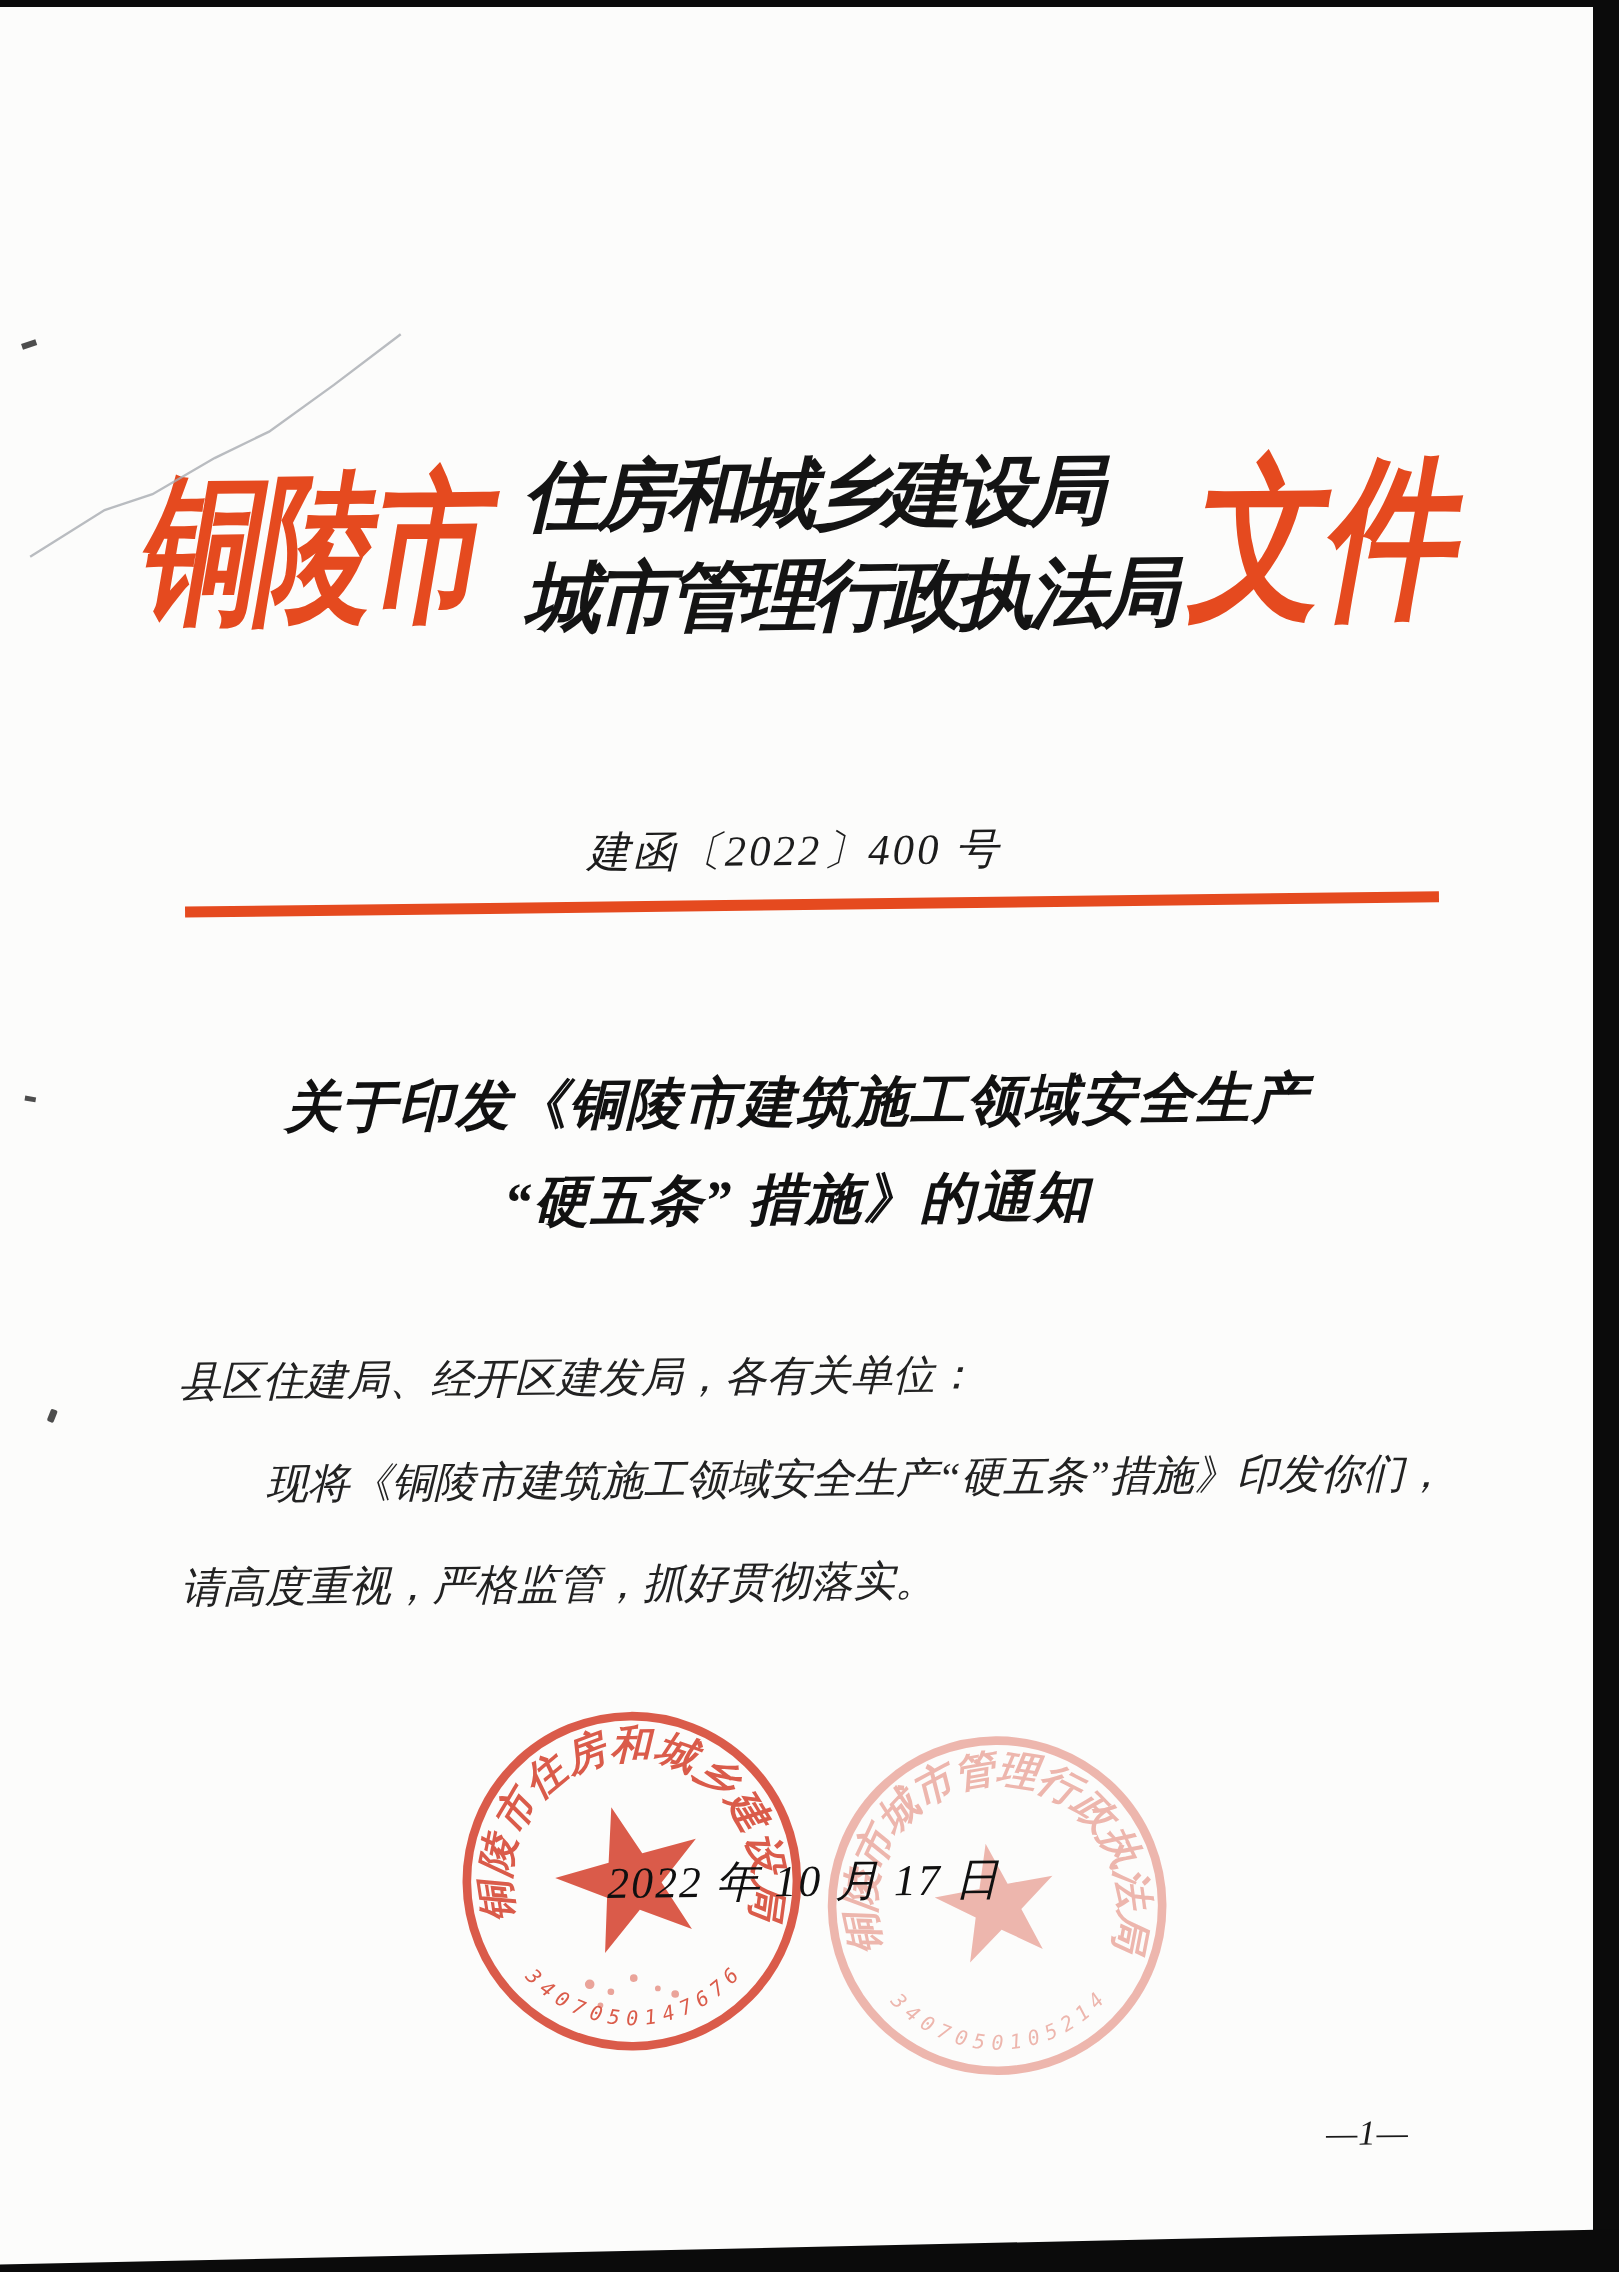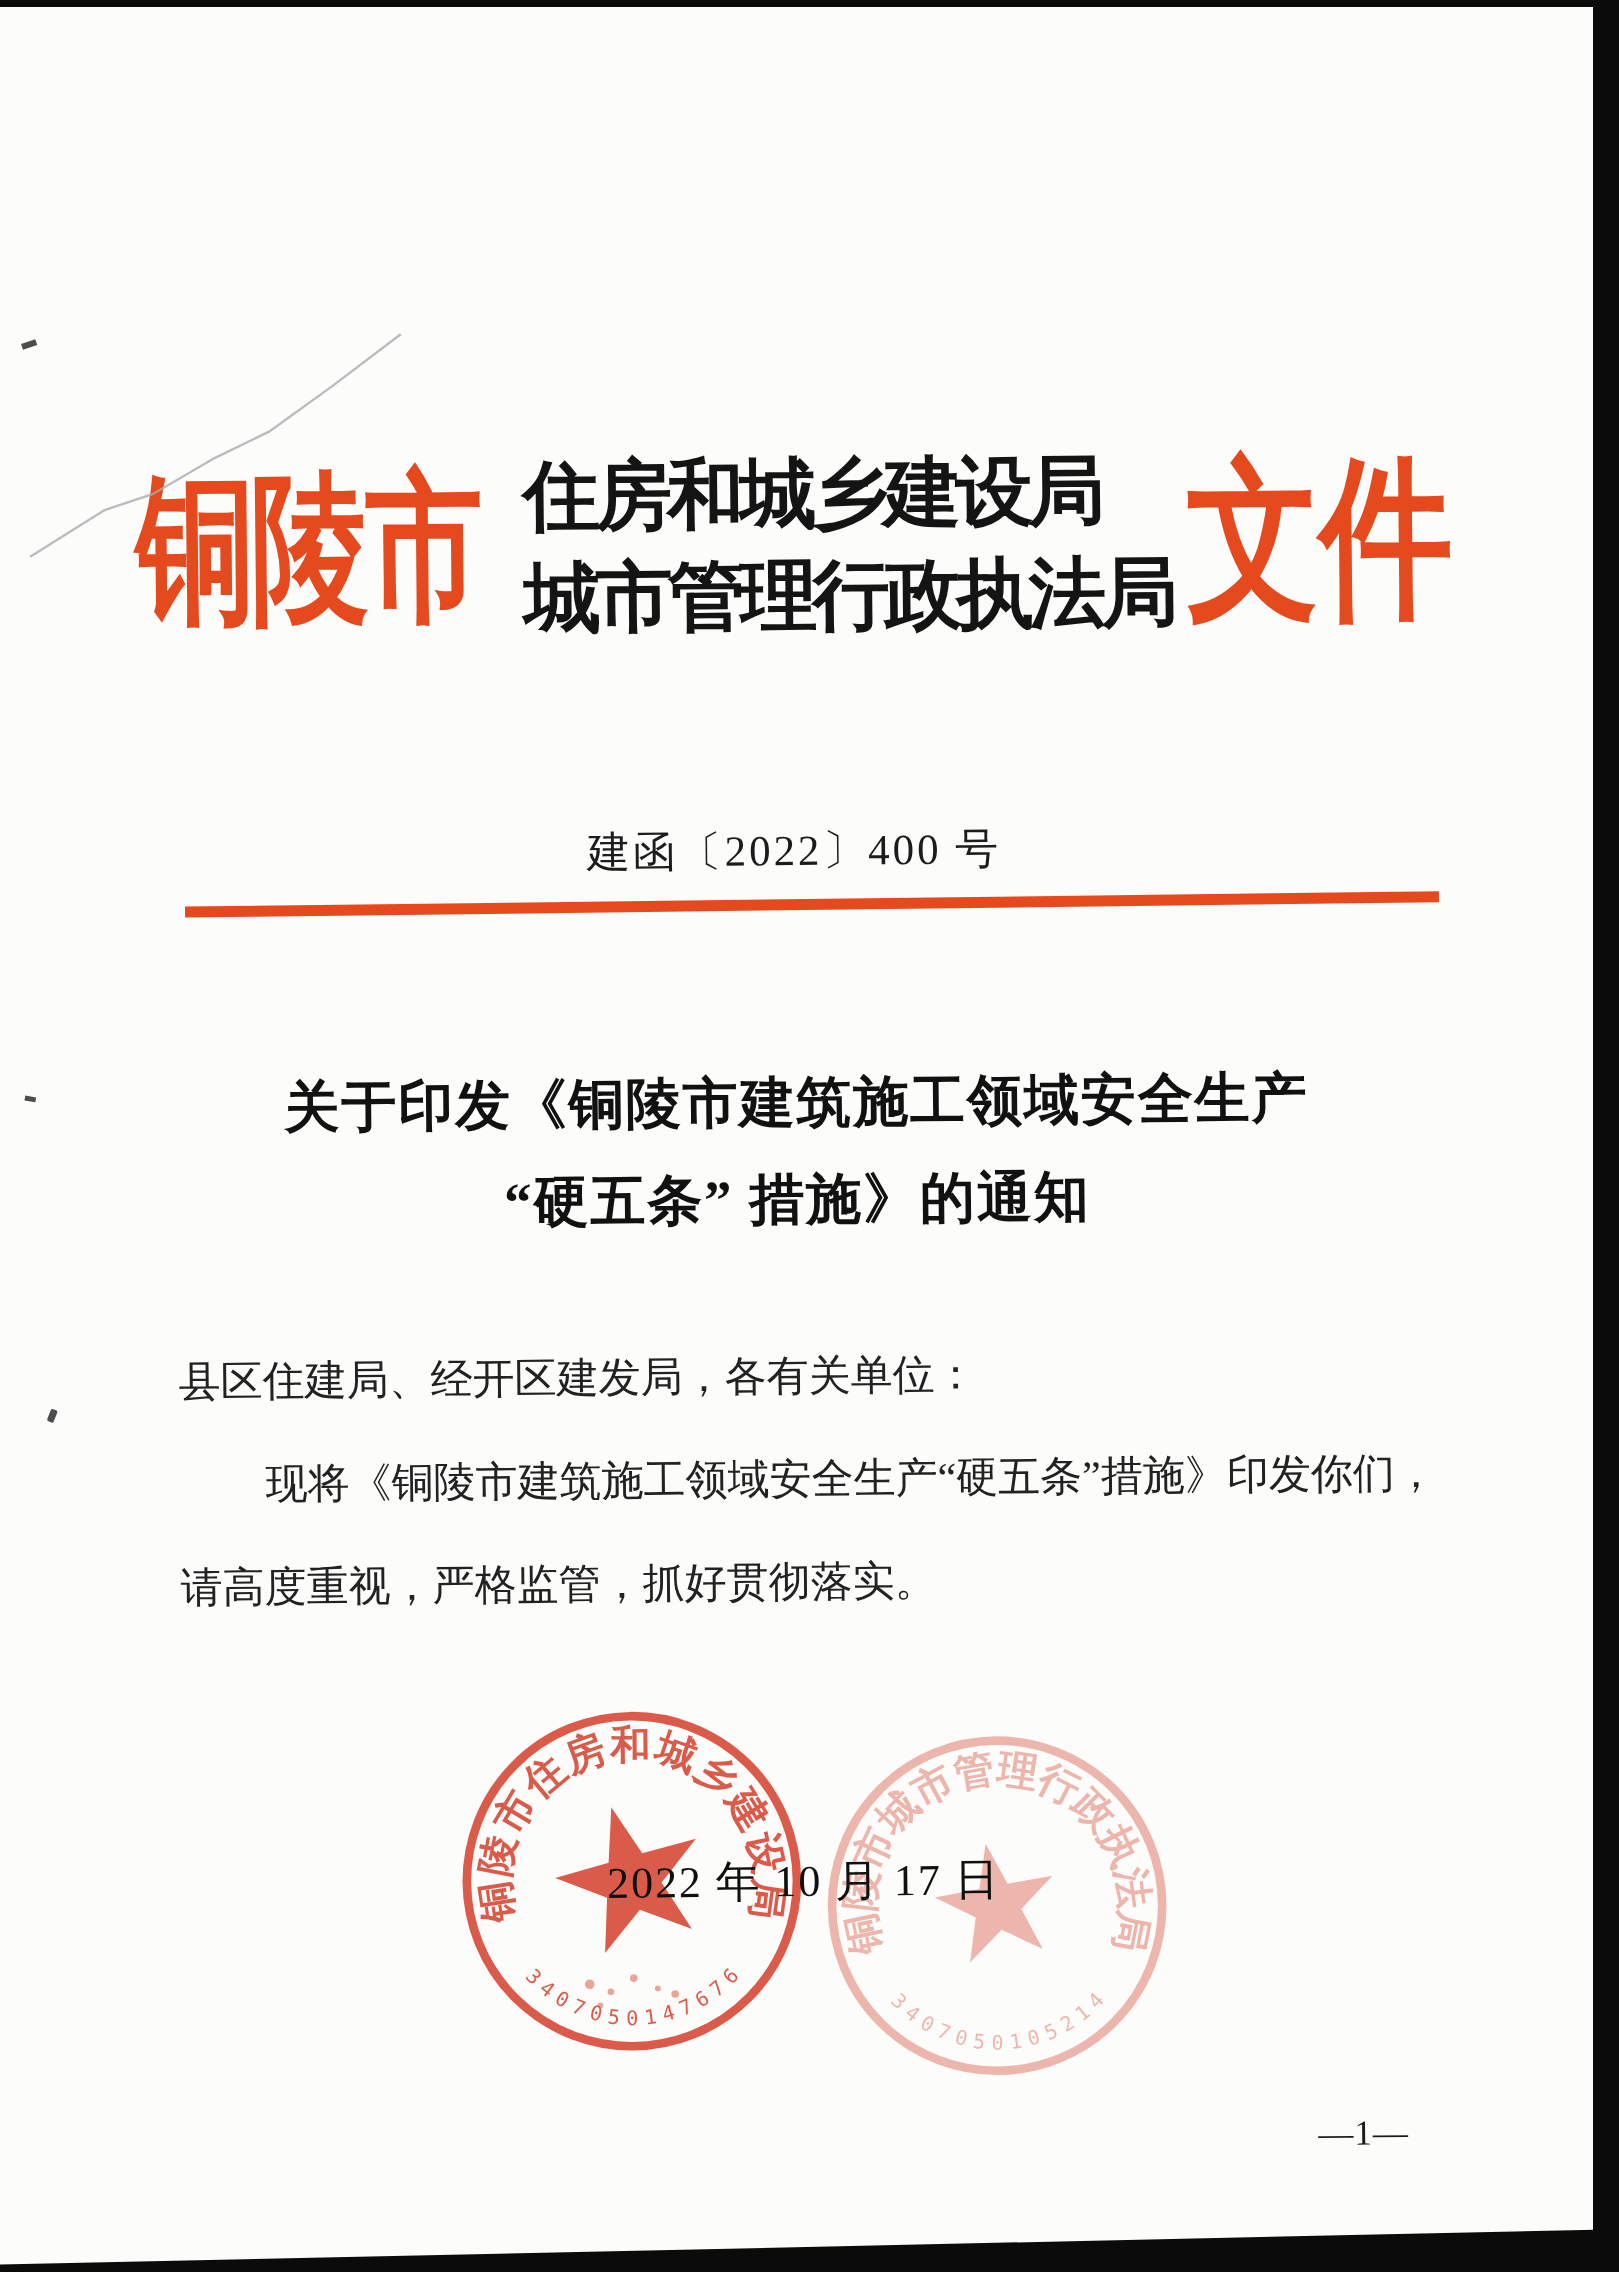--- a/index.html
+++ b/index.html
@@ -4,21 +4,21 @@
 <style>
   :root{
     --accent:#e54a1f;
     --seal-primary:#d5402c;
     --seal-secondary:#df7262;
     --ink:#1c1c1c;
   }
   *{margin:0;padding:0;box-sizing:border-box;}
   body{background:#0b0b0b;font-family:"Liberation Serif","DejaVu Serif",serif;}
   .viewport{position:relative;width:1620px;height:2273px;overflow:hidden;background:#0b0b0b;}
-  .sheet{position:absolute;left:0;top:6.7px;width:1593px;height:2261px;background:#fcfcfb;overflow:hidden;}
+  .sheet{position:absolute;left:0;top:6.7px;width:1593px;height:2261px;background:#fcfcfb;overflow:hidden;font-style:italic;}
   .content{position:absolute;left:0;top:0;width:100%;height:100%;transform:rotate(-0.55deg);transform-origin:807px 1105px;}
 
   
   .letterhead{position:absolute;left:142px;top:437px;display:flex;align-items:center;}
   .issuer-city{font-size:163px;font-weight:bold;color:var(--accent);line-height:1;transform:scaleX(0.72);transform-origin:left center;letter-spacing:-3.8px;white-space:nowrap;}
   .issuer-orgs{margin-left:-91px;color:#141414;font-weight:bold;white-space:nowrap;}
   .issuer-orgs .org-line{font-size:77px;line-height:1.32;letter-spacing:-4.8px;}
   .doc-type{font-size:175px;font-weight:bold;color:var(--accent);line-height:1;transform:scaleX(0.76);transform-origin:left center;margin-left:13.4px;white-space:nowrap;}
 
   .doc-number{position:absolute;left:0;top:815px;width:1593px;text-align:center;font-size:43px;color:var(--ink);letter-spacing:2.9px;}

